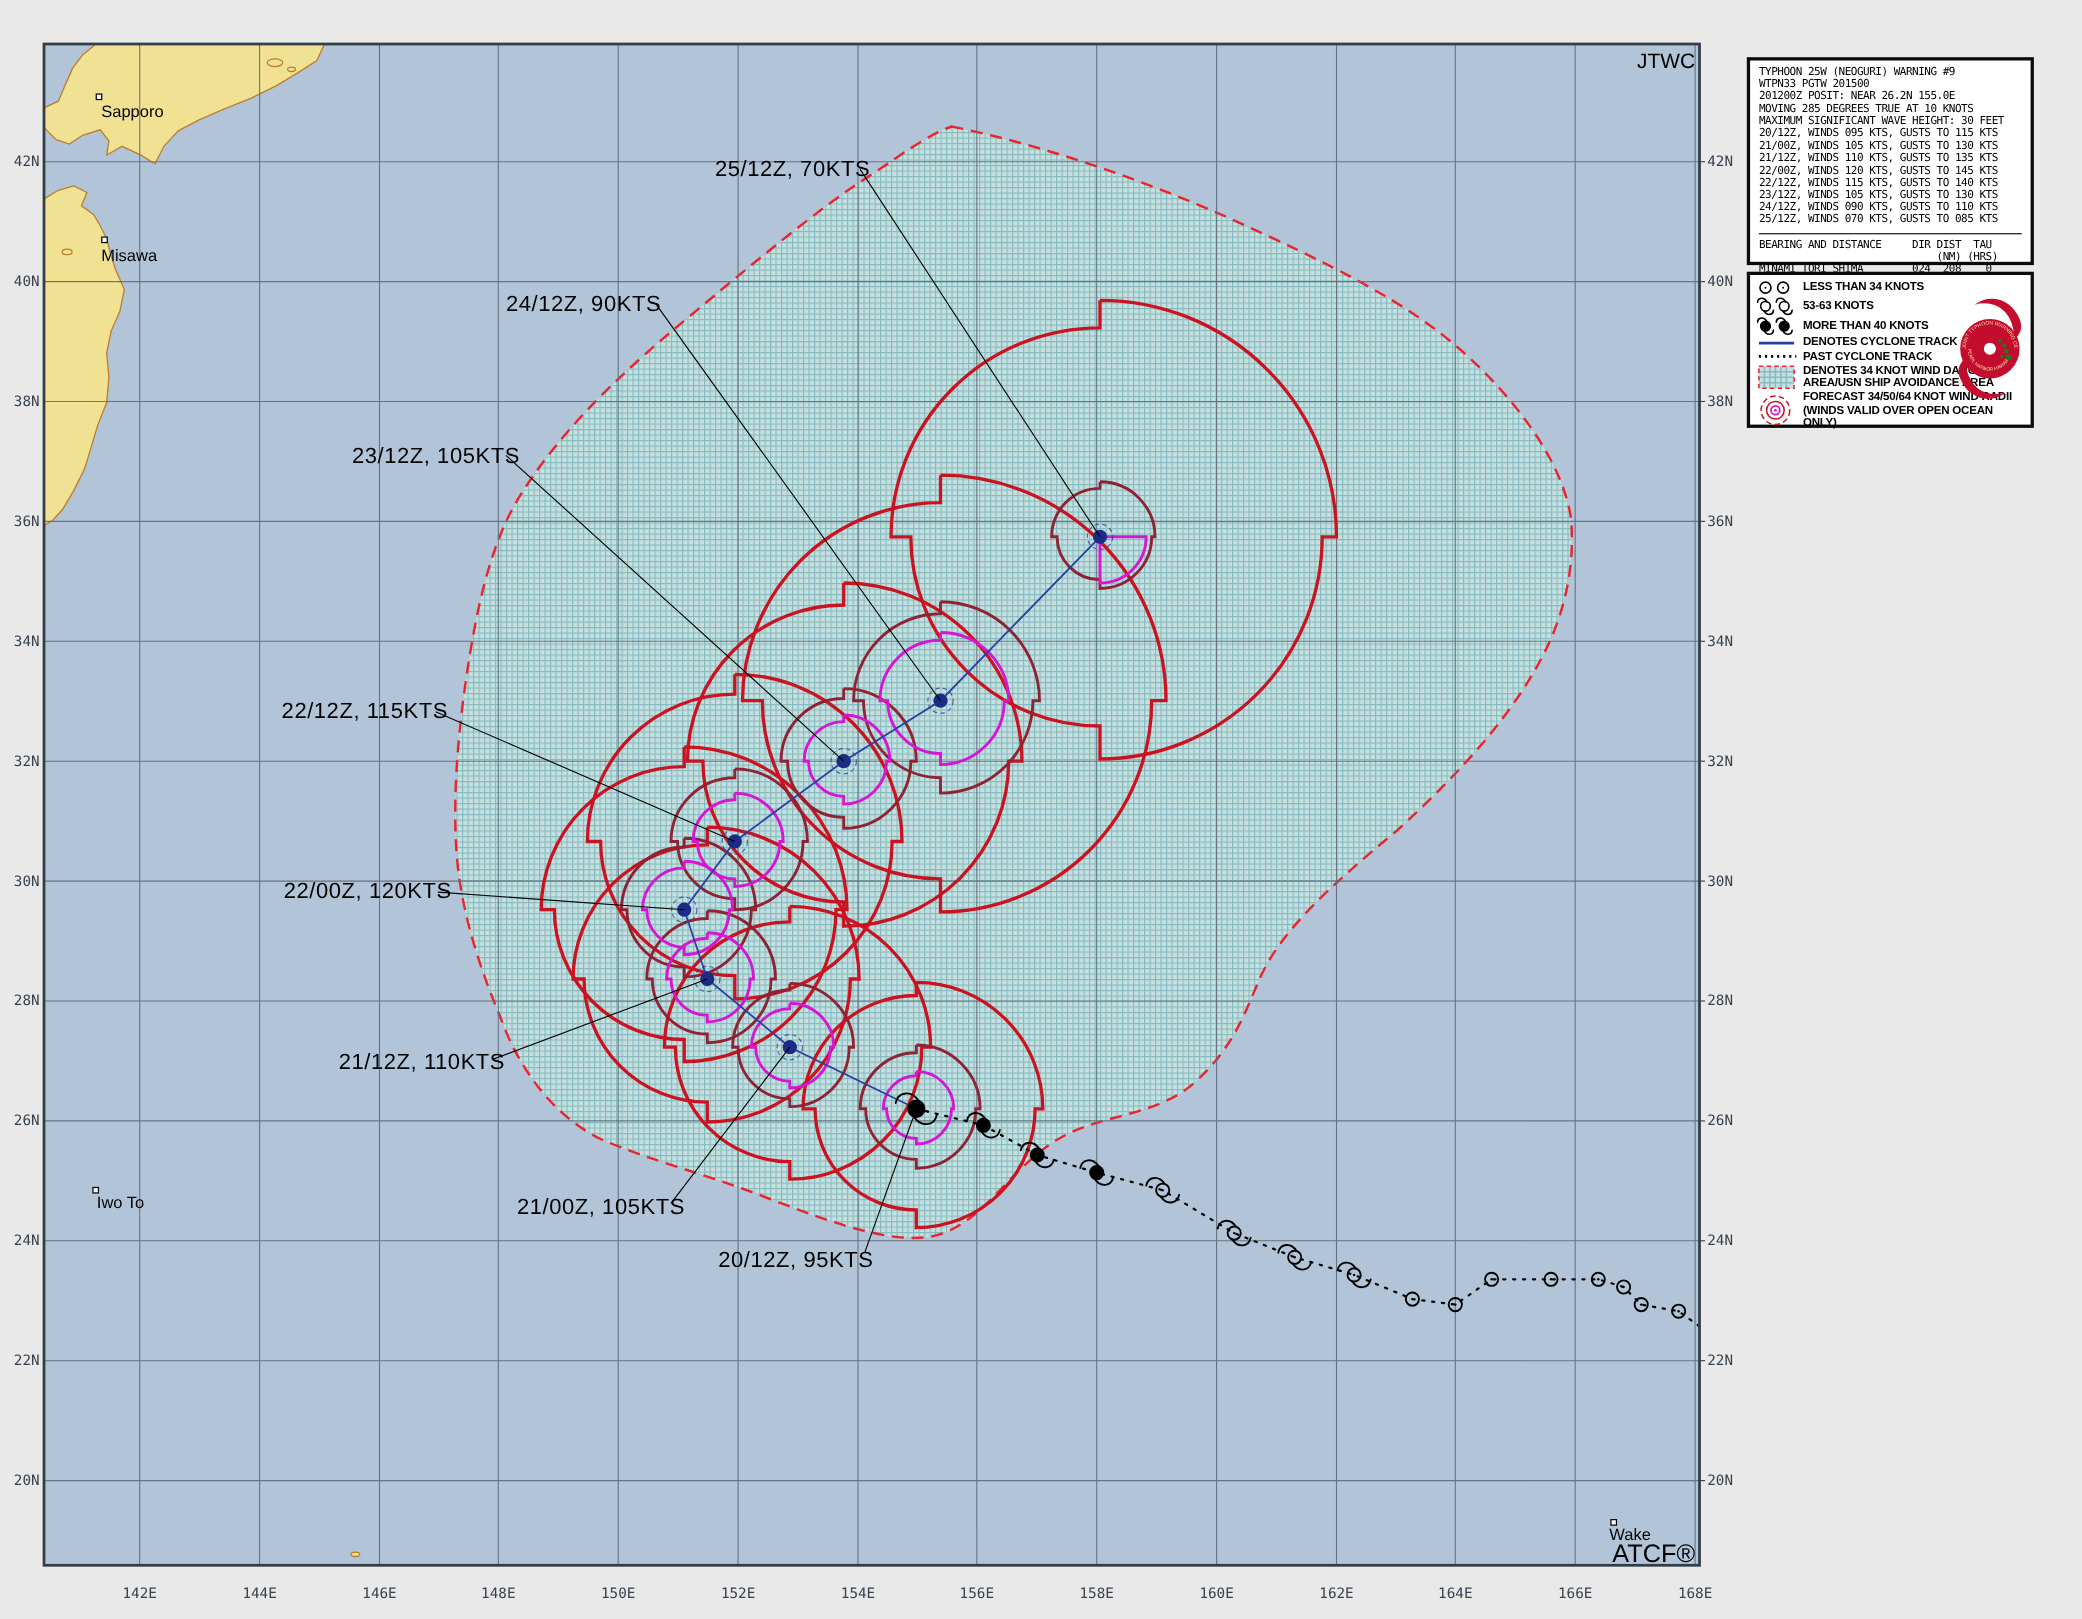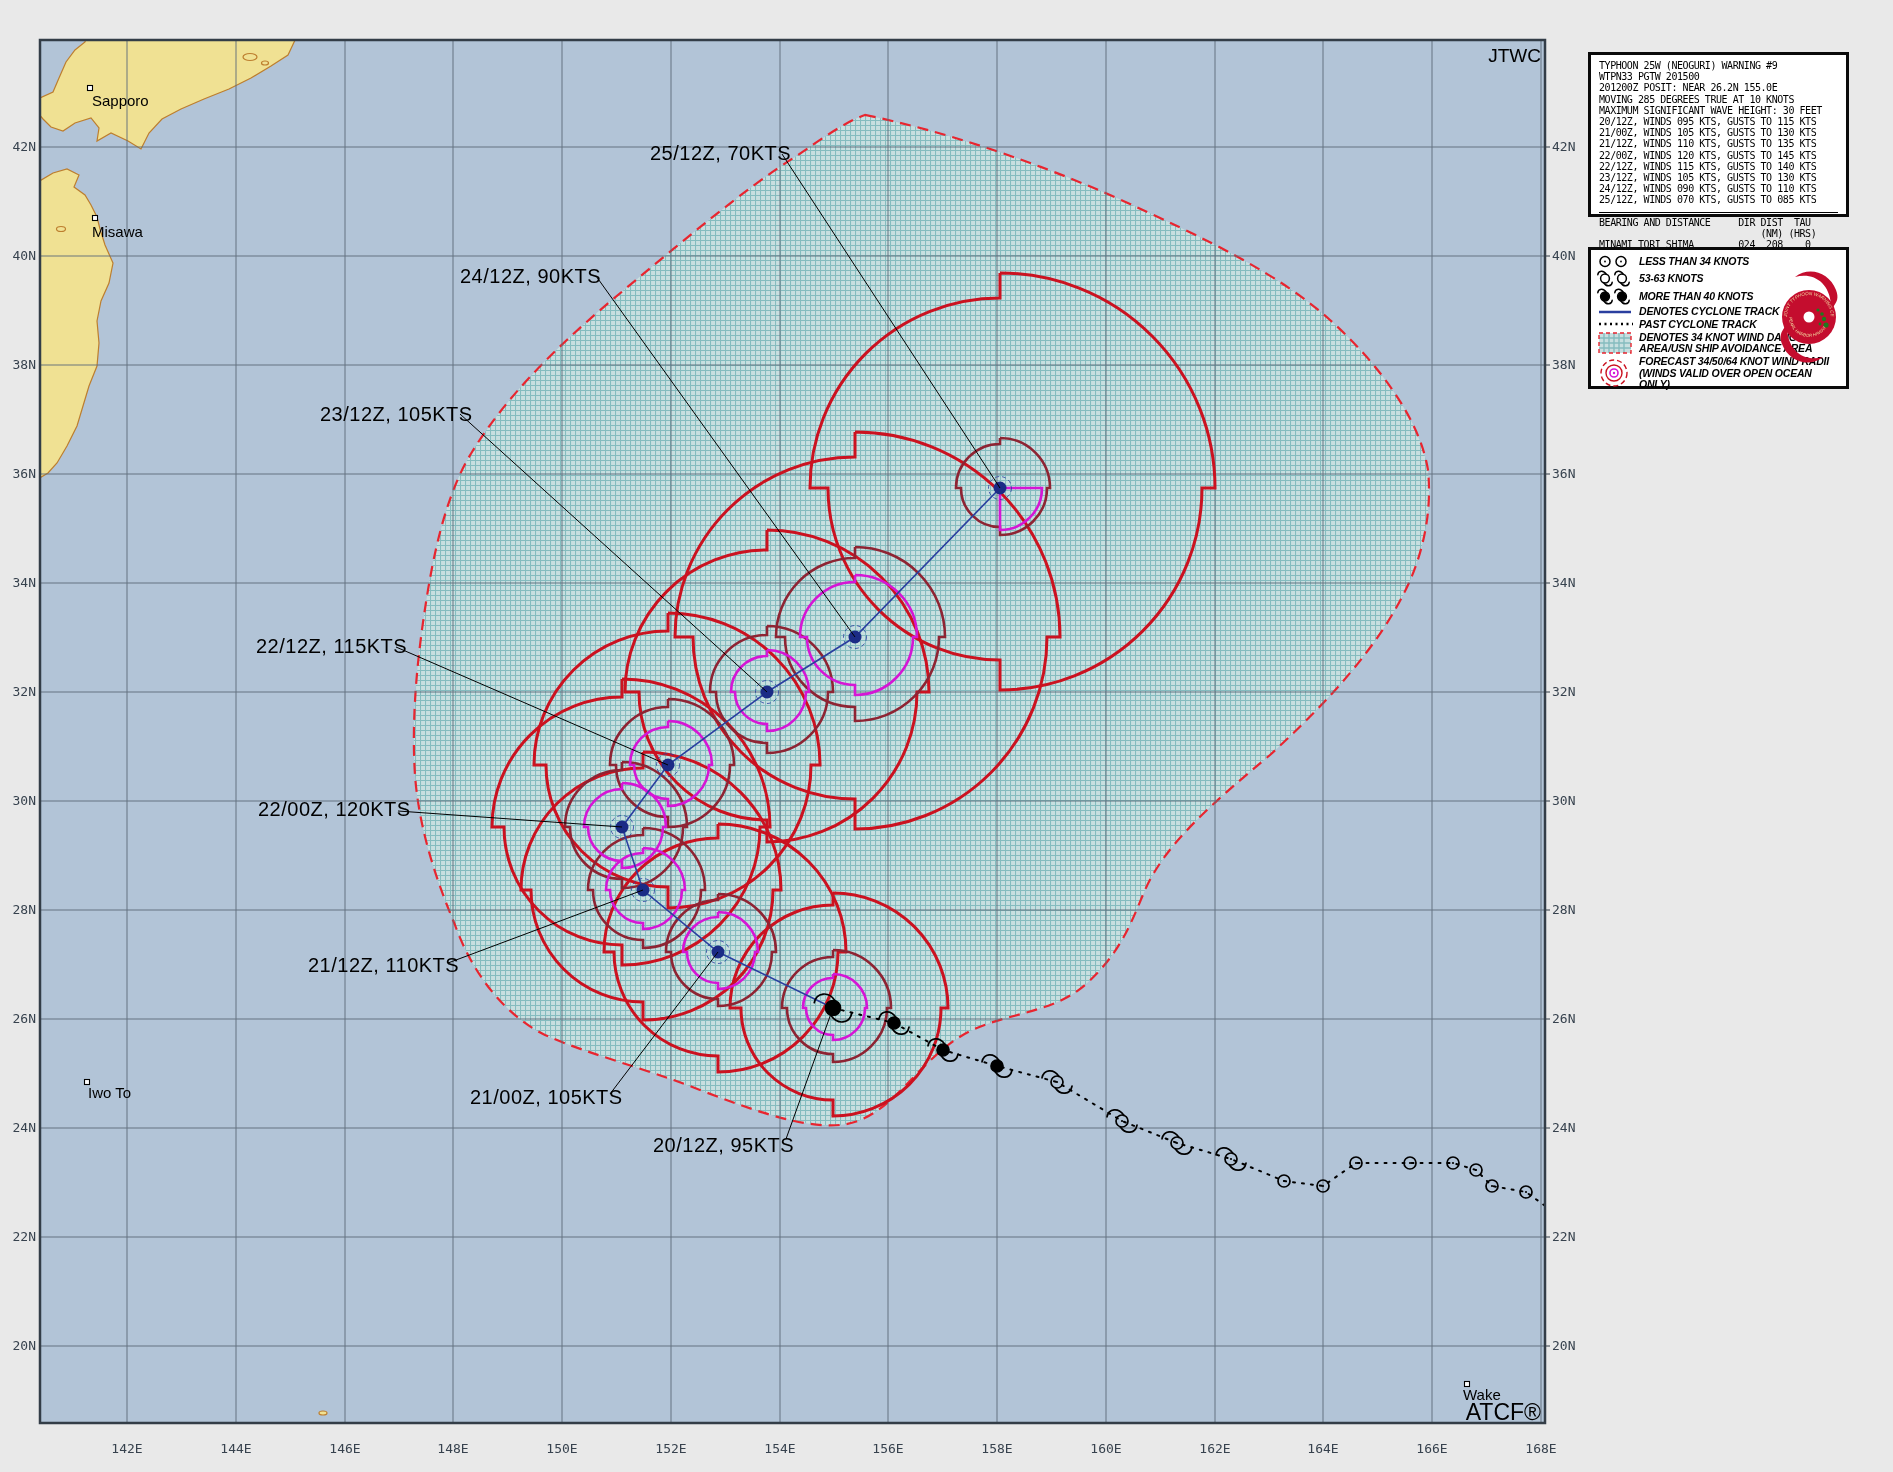--- a/index.html
+++ b/index.html
@@ -1,24 +1,24 @@
 <!DOCTYPE html>
 <html><head>
 <meta charset="utf-8">
 <style>
   html,body{margin:0;padding:0;background:#e9e9e9;}
   .stage{position:relative;width:1893px;height:1472px;background:#e9e9e9;overflow:hidden;
          font-family:"Liberation Sans",sans-serif;}
   #map-svg{position:absolute;left:0;top:0;}
   .panel{position:absolute;background:#ffffff;border:3px solid #0a0a0a;box-sizing:border-box;}
-  .info-panel{left:1588px;top:52px;width:261px;height:165px;padding:5px 8px;}
+  .info-panel{left:1588px;top:52px;width:261px;height:189px;padding:5px 8px;}
   .info-panel pre{margin:0;font-family:"DejaVu Sans Mono","Liberation Mono",monospace;
                   font-size:10px;line-height:11.2px;letter-spacing:-0.045em;color:#000;}
   .info-rule{border:none;border-top:1.5px solid #000;margin:6px 0 4px 0;}
-  .legend-panel{left:1588px;top:247px;width:261px;height:142px;padding:4px 4px 4px 6px;font-style:italic;}
+  .legend-panel{left:1588px;top:247px;width:261px;height:142px;padding:4px 4px 4px 6px;}
   .legend-row{display:flex;align-items:center;margin:0 0 1px 0;}
   .legend-icon{width:42px;flex:0 0 42px;display:flex;align-items:center;justify-content:flex-start;}
   .legend-label{font-size:10.5px;font-weight:bold;letter-spacing:-0.2px;line-height:11.5px;
                 color:#000;white-space:pre-line;}
   .logo-wrap{position:absolute;right:5px;top:14px;width:64px;height:108px;}
 </style>
 </head>
 <body>
 
 <div class="stage">

